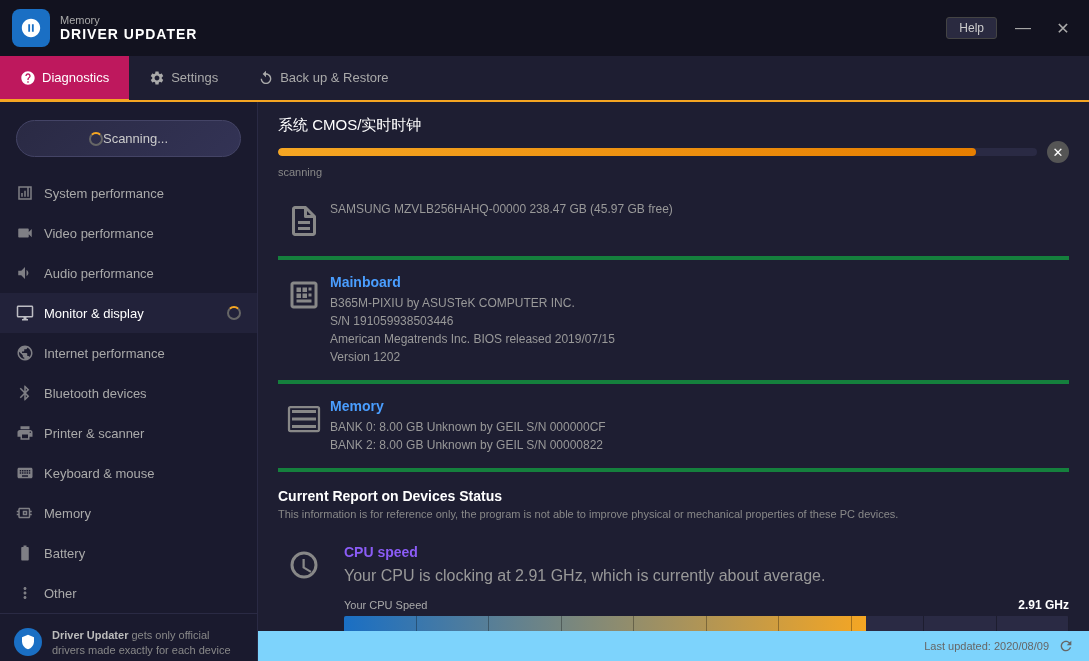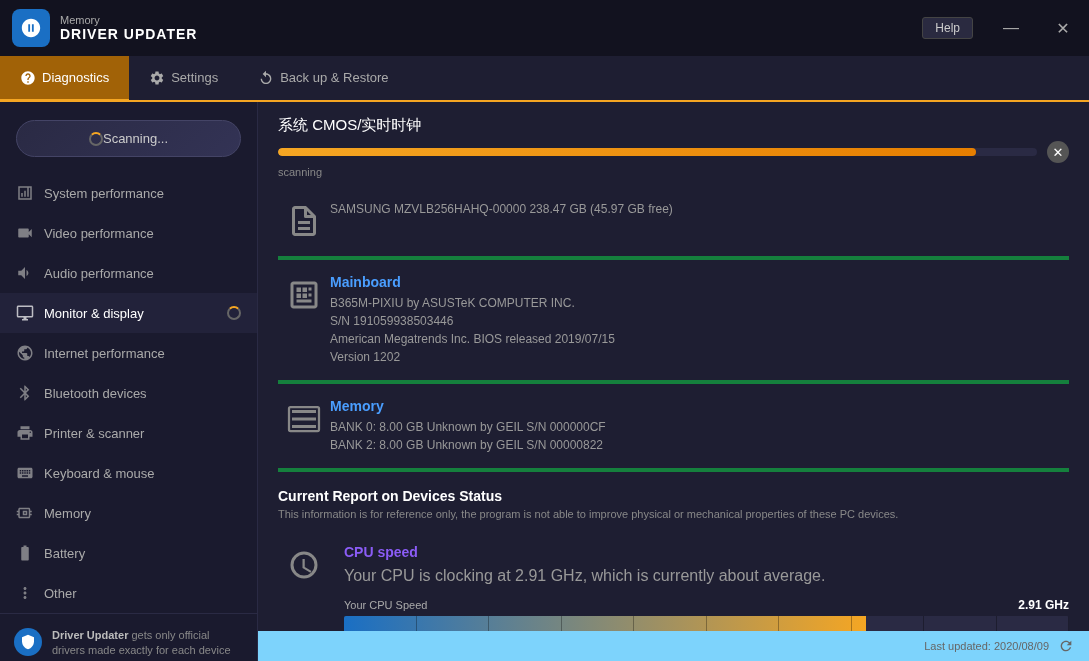--- a/index.html
+++ b/index.html
@@ -31,21 +31,21 @@
       display: flex;
       align-items: center;
       justify-content: center;
       margin-right: 10px;
       flex-shrink: 0;
     }
     .app-logo svg { width: 22px; height: 22px; }
     .app-name { display: flex; flex-direction: column; margin-right: auto; }
     .app-name-top { font-size: 11px; color: #aaa; font-weight: 400; }
     .app-name-bottom { font-size: 14px; color: #fff; font-weight: 700; letter-spacing: 1px; }
-    .title-right { display: flex; align-items: center; gap: 24px; }
+    .title-right { display: flex; align-items: center; gap: 12px; }
     .help-btn {
       background: #2a2a40;
       border: 1px solid #444;
       color: #ccc;
       padding: 3px 12px;
       font-size: 12px;
       cursor: pointer;
       border-radius: 3px;
     }
     .window-btn {
@@ -73,21 +73,21 @@
       gap: 6px;
       padding: 0 20px;
       font-size: 13px;
       color: #aaa;
       cursor: pointer;
       border-bottom: 3px solid transparent;
       margin-bottom: -2px;
     }
     .tab.active {
       color: #fff;
-      background: #a16207;
+      background: #be185d;
       border-bottom: 3px solid #f5a623;
     }
 
     
     .main-layout {
       display: flex;
       flex: 1;
       overflow: hidden;
     }
 

